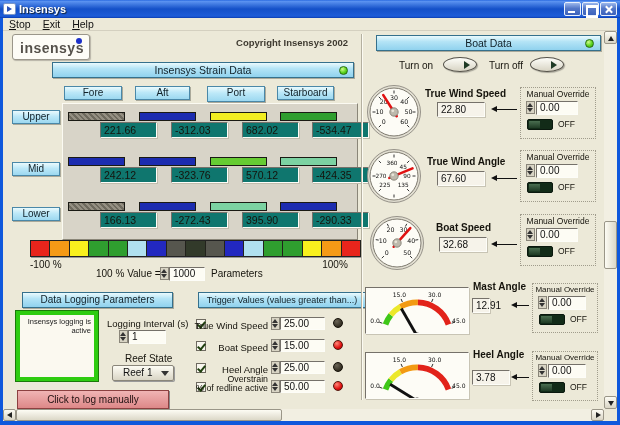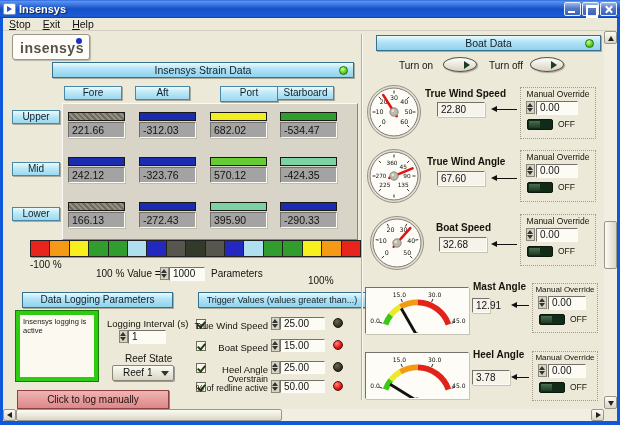--- a/index.html
+++ b/index.html
@@ -40,32 +40,32 @@
     border: 1px solid #9a968a; border-radius: 3px; box-shadow: 1px 1px 1px #b8b4a8; }
   .logo-text { position: absolute; left: 7px; top: 5px; font-size: 14px; font-weight: bold; color: #55514a; letter-spacing: .5px; }
   .logo-dot { position: absolute; right: 7px; top: 3px; width: 6px; height: 6px; border-radius: 50%; background: #1c30c8; }
   .copyright { position: absolute; left: 205px; top: 6px; width: 140px; text-align: right;
     font-size: 9.5px; font-weight: bold; color: #3e3a30; }
 
   .tablepanel { position: absolute; left: 59px; top: 72px; width: 296px; height: 137px; background: #d8d4c8;
     border-top: 1px solid #fbfaf2; border-left: 1px solid #fbfaf2; border-right: 1px solid #8a8678; border-bottom: 1px solid #8a8678; }
   .bar { position: absolute; width: 57px; height: 9px; border: 1px solid #1a1a14; }
   .hatch { background: repeating-linear-gradient(45deg, #948f82 0 2px, #6e6a5e 2px 4px); }
-  .cellval { position: absolute; width: 57px; height: 16px; background: #a3a3a3; color: #15130c;
+  .cellval { position: absolute; width: 57px; height: 16px; background: #0f766e; color: #15130c;
     border: 1px solid; border-color: #75716a #fdfdf8 #fdfdf8 #75716a; box-shadow: 1px 1px 0 #c0bcac;
-    font-size: 10.5px; line-height: 14px; padding-left: 3px; }
+    font-size: 10.5px; line-height: 14px; padding-left: 3px; margin-left: 32px; }
 
   .scale { position: absolute; left: 27px; top: 209px; width: 332px; height: 17px; display: flex;
     border: 1px solid #222; box-shadow: 1px 1px 0 #999; background: #222; }
   .scale-seg { flex: 1; border-right: 1px solid #22221c; }
   .smalltext { position: absolute; font-size: 10px; color: #15130c; }
 
   .statusbox { position: absolute; left: 13px; top: 280px; width: 82px; height: 70px; background: #fbf9f0;
     border: 4px solid #2ecc10; box-shadow: 0 0 0 1px #1a7a08; }
-  .statusbox span { display: block; padding: 2px 3px; font-size: 7.5px; color: #222; text-align: left; }
+  .statusbox span { display: block; padding: 2px 3px; font-size: 7.5px; color: #222; text-align: right; }
   .spin { position: absolute; width: 9px; height: 13px; background: #d8d4c4; border: 1px solid #8a867a; display: flex; flex-direction: column; }
   .spin i { flex: 1; position: relative; }
   .spin i.up::after { content: ""; position: absolute; left: 0; top: 1px; border-left: 3px solid transparent; border-right: 3px solid transparent; border-bottom: 4px solid #333; }
   .spin i.dn::after { content: ""; position: absolute; left: 0; bottom: 1px; border-left: 3px solid transparent; border-right: 3px solid transparent; border-top: 4px solid #333; }
   .numbox { position: absolute; height: 14px; background: #fdfcf4; border: 1px solid; border-color: #75716a #fdfdf8 #fdfdf8 #75716a;
     font-size: 10px; line-height: 12px; padding-left: 3px; color: #111; }
   .dropdown { position: absolute; background: linear-gradient(#fdfcf4, #d9d5c5); border: 1px solid #8a867a; border-radius: 2px;
     box-shadow: 1px 1px 0 #999; font-size: 10px; line-height: 14px; padding-left: 10px; color: #111; }
   .dropdown::after { content: ""; position: absolute; right: 4px; top: 5px; border-left: 4px solid transparent; border-right: 4px solid transparent; border-top: 5px solid #333; }
   .manualbtn { position: absolute; left: 14px; top: 359px; width: 152px; height: 19px; background: linear-gradient(#f0b4b4, #dd8888);
@@ -137,29 +137,30 @@
     <span class="menu-item">Exit</span>
     <span class="menu-item">Help</span>
   </div>
 
   <div class="content">
 
     <div class="logo">
       <span class="logo-text">insensys</span>
       <span class="logo-dot"></span>
     </div>
+    <div class="copyright">Copyright Insensys 2002</div>
 
     <div class="bluebar" style="left:49px;top:31px;width:302px;height:16px">
       <span>Insensys Strain Data</span>
       <span class="led led-green" style="right:5px;top:3px"></span>
     </div>
 
     <div class="bluebtn" style="left:61px;top:55px;width:58px;height:14px">Fore</div>
     <div class="bluebtn" style="left:132px;top:55px;width:55px;height:14px">Aft</div>
-    <div class="bluebtn" style="left:217px;top:55px;width:58px;height:16px">Port</div>
+    <div class="bluebtn" style="left:204px;top:55px;width:58px;height:16px">Port</div>
     <div class="bluebtn" style="left:274px;top:55px;width:57px;height:14px">Starboard</div>
 
     <div class="tablepanel"></div>
 
     <div class="bluebtn" style="left:9px;top:79px;width:48px;height:14px">Upper</div>
     <div class="bluebtn" style="left:9px;top:131px;width:48px;height:14px">Mid</div>
     <div class="bluebtn" style="left:9px;top:176px;width:48px;height:14px">Lower</div>
 
     <div class="bar hatch" style="left:65px;top:81px"></div>
     <div class="cellval" style="left:65px;top:91px">221.66</div>
@@ -201,21 +202,21 @@
         <div class="scale-seg" style="background: rgb(86, 86, 78);"></div>
         <div class="scale-seg" style="background: rgb(34, 40, 192);"></div>
         <div class="scale-seg" style="background: rgb(176, 224, 240);"></div>
         <div class="scale-seg" style="background: rgb(47, 158, 47);"></div>
         <div class="scale-seg" style="background: rgb(47, 158, 47);"></div>
         <div class="scale-seg" style="background: rgb(248, 240, 30);"></div>
         <div class="scale-seg" style="background: rgb(245, 154, 22);"></div>
         <div class="scale-seg" style="background: rgb(232, 37, 28);"></div>
       </div>
     <div class="smalltext" style="left:27px;top:228px">-100 %</div>
-    <div class="smalltext" style="left:305px;top:244px;width:54px;text-align:left">100%</div>
+    <div class="smalltext" style="left:305px;top:228px;width:54px;text-align:center">100%</div>
     <div class="smalltext" style="left:93px;top:237px">100 % Value =</div>
     <span class="spin" style="left:157px;top:236px">
         <i class="up"></i>
         <i class="dn"></i>
       </span>
     <div class="numbox" style="left:166px;top:236px;width:36px">1000</div>
     <div class="smalltext" style="left:208px;top:237px">Parameters</div>
 
     <div class="bluebar" style="left:19px;top:261px;width:151px;height:16px;font-size:10px">Data Logging Parameters</div>
     <div class="statusbox">

